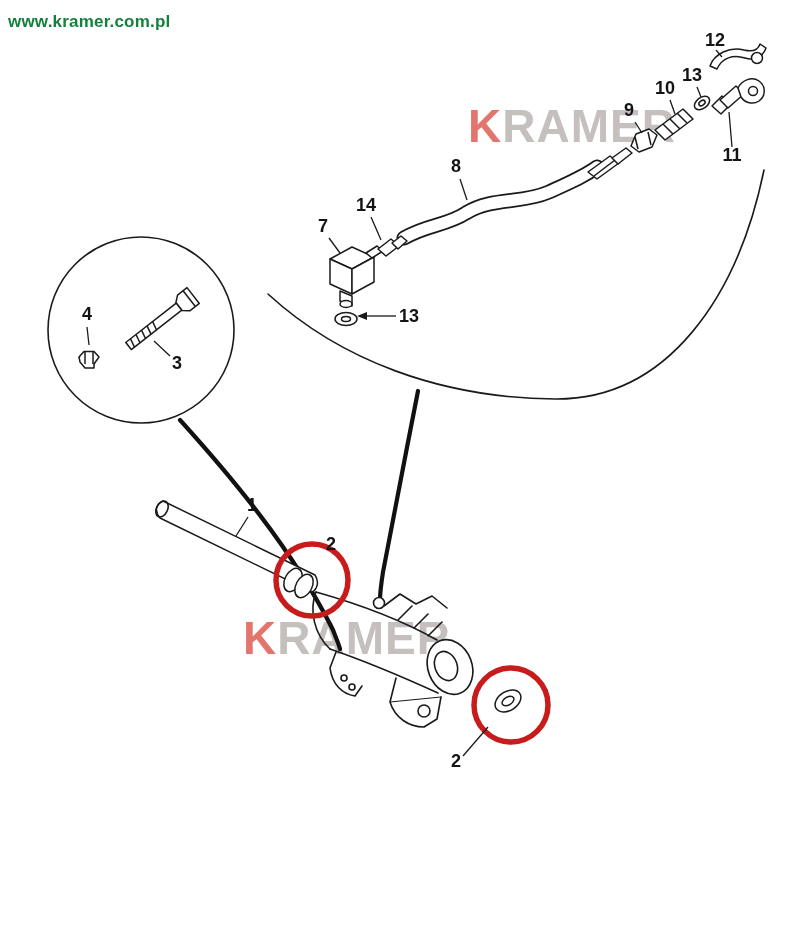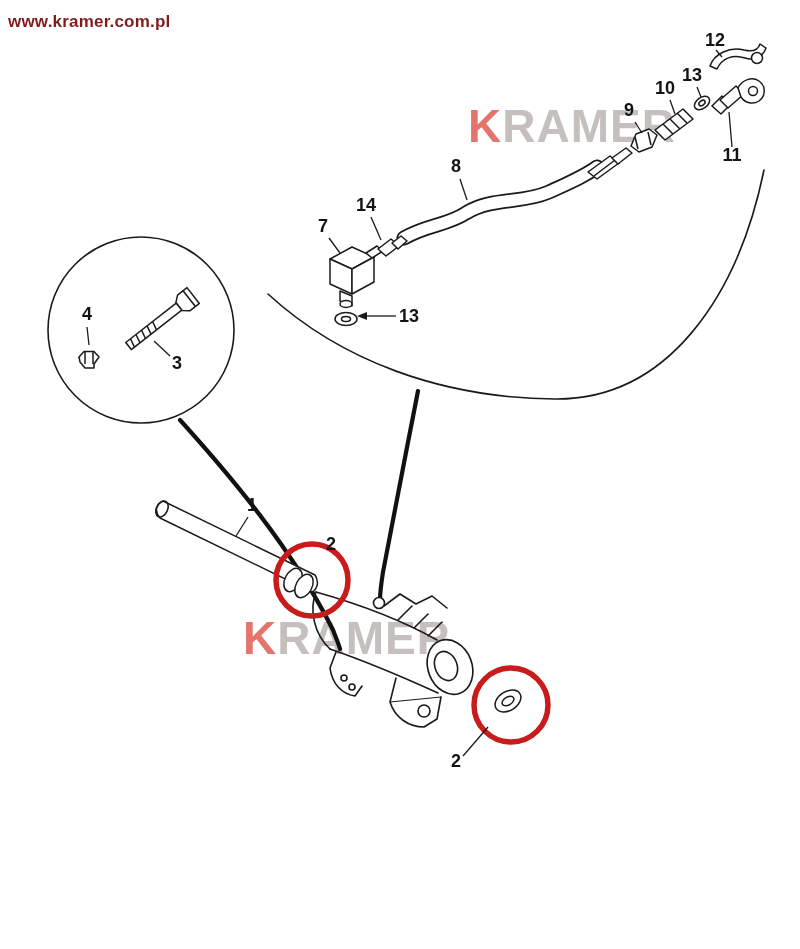--- a/index.html
+++ b/index.html
@@ -1,18 +1,18 @@
 <!DOCTYPE html>
 <html><head>
 <meta charset="utf-8">
 <style>
   * { margin:0; padding:0; box-sizing:border-box; }
   html,body { background:#ffffff; font-family:"Liberation Sans", sans-serif; }
   .page { position:relative; width:800px; height:949px; background:#fff; overflow:hidden; }
-  .site-url { position:absolute; top:12px; left:8px; font-size:17px; font-weight:bold; color:#7f1d1d; letter-spacing:.2px; }
+  .site-url { position:absolute; top:12px; left:8px; font-size:17px; font-weight:bold; color:#15803d; letter-spacing:.2px; }
   svg.diagram { position:absolute; left:0; top:0; }
   .wm { font-size:46px; font-weight:bold; letter-spacing:1px; opacity:.78; }
   .lbl { font-size:18px; font-weight:bold; fill:#141414; text-anchor:middle; }
   .ln  { stroke:#1a1a1a; stroke-width:1.3; fill:none; }
   .art { stroke:#1a1a1a; stroke-width:1.6; fill:none; stroke-linejoin:round; stroke-linecap:round; }
   .artw{ stroke:#1a1a1a; stroke-width:1.5; fill:#ffffff; stroke-linejoin:round; }
   .thick { stroke:#111; stroke-width:4.2; fill:none; stroke-linecap:round; }
 </style>
 </head>
 <body>

